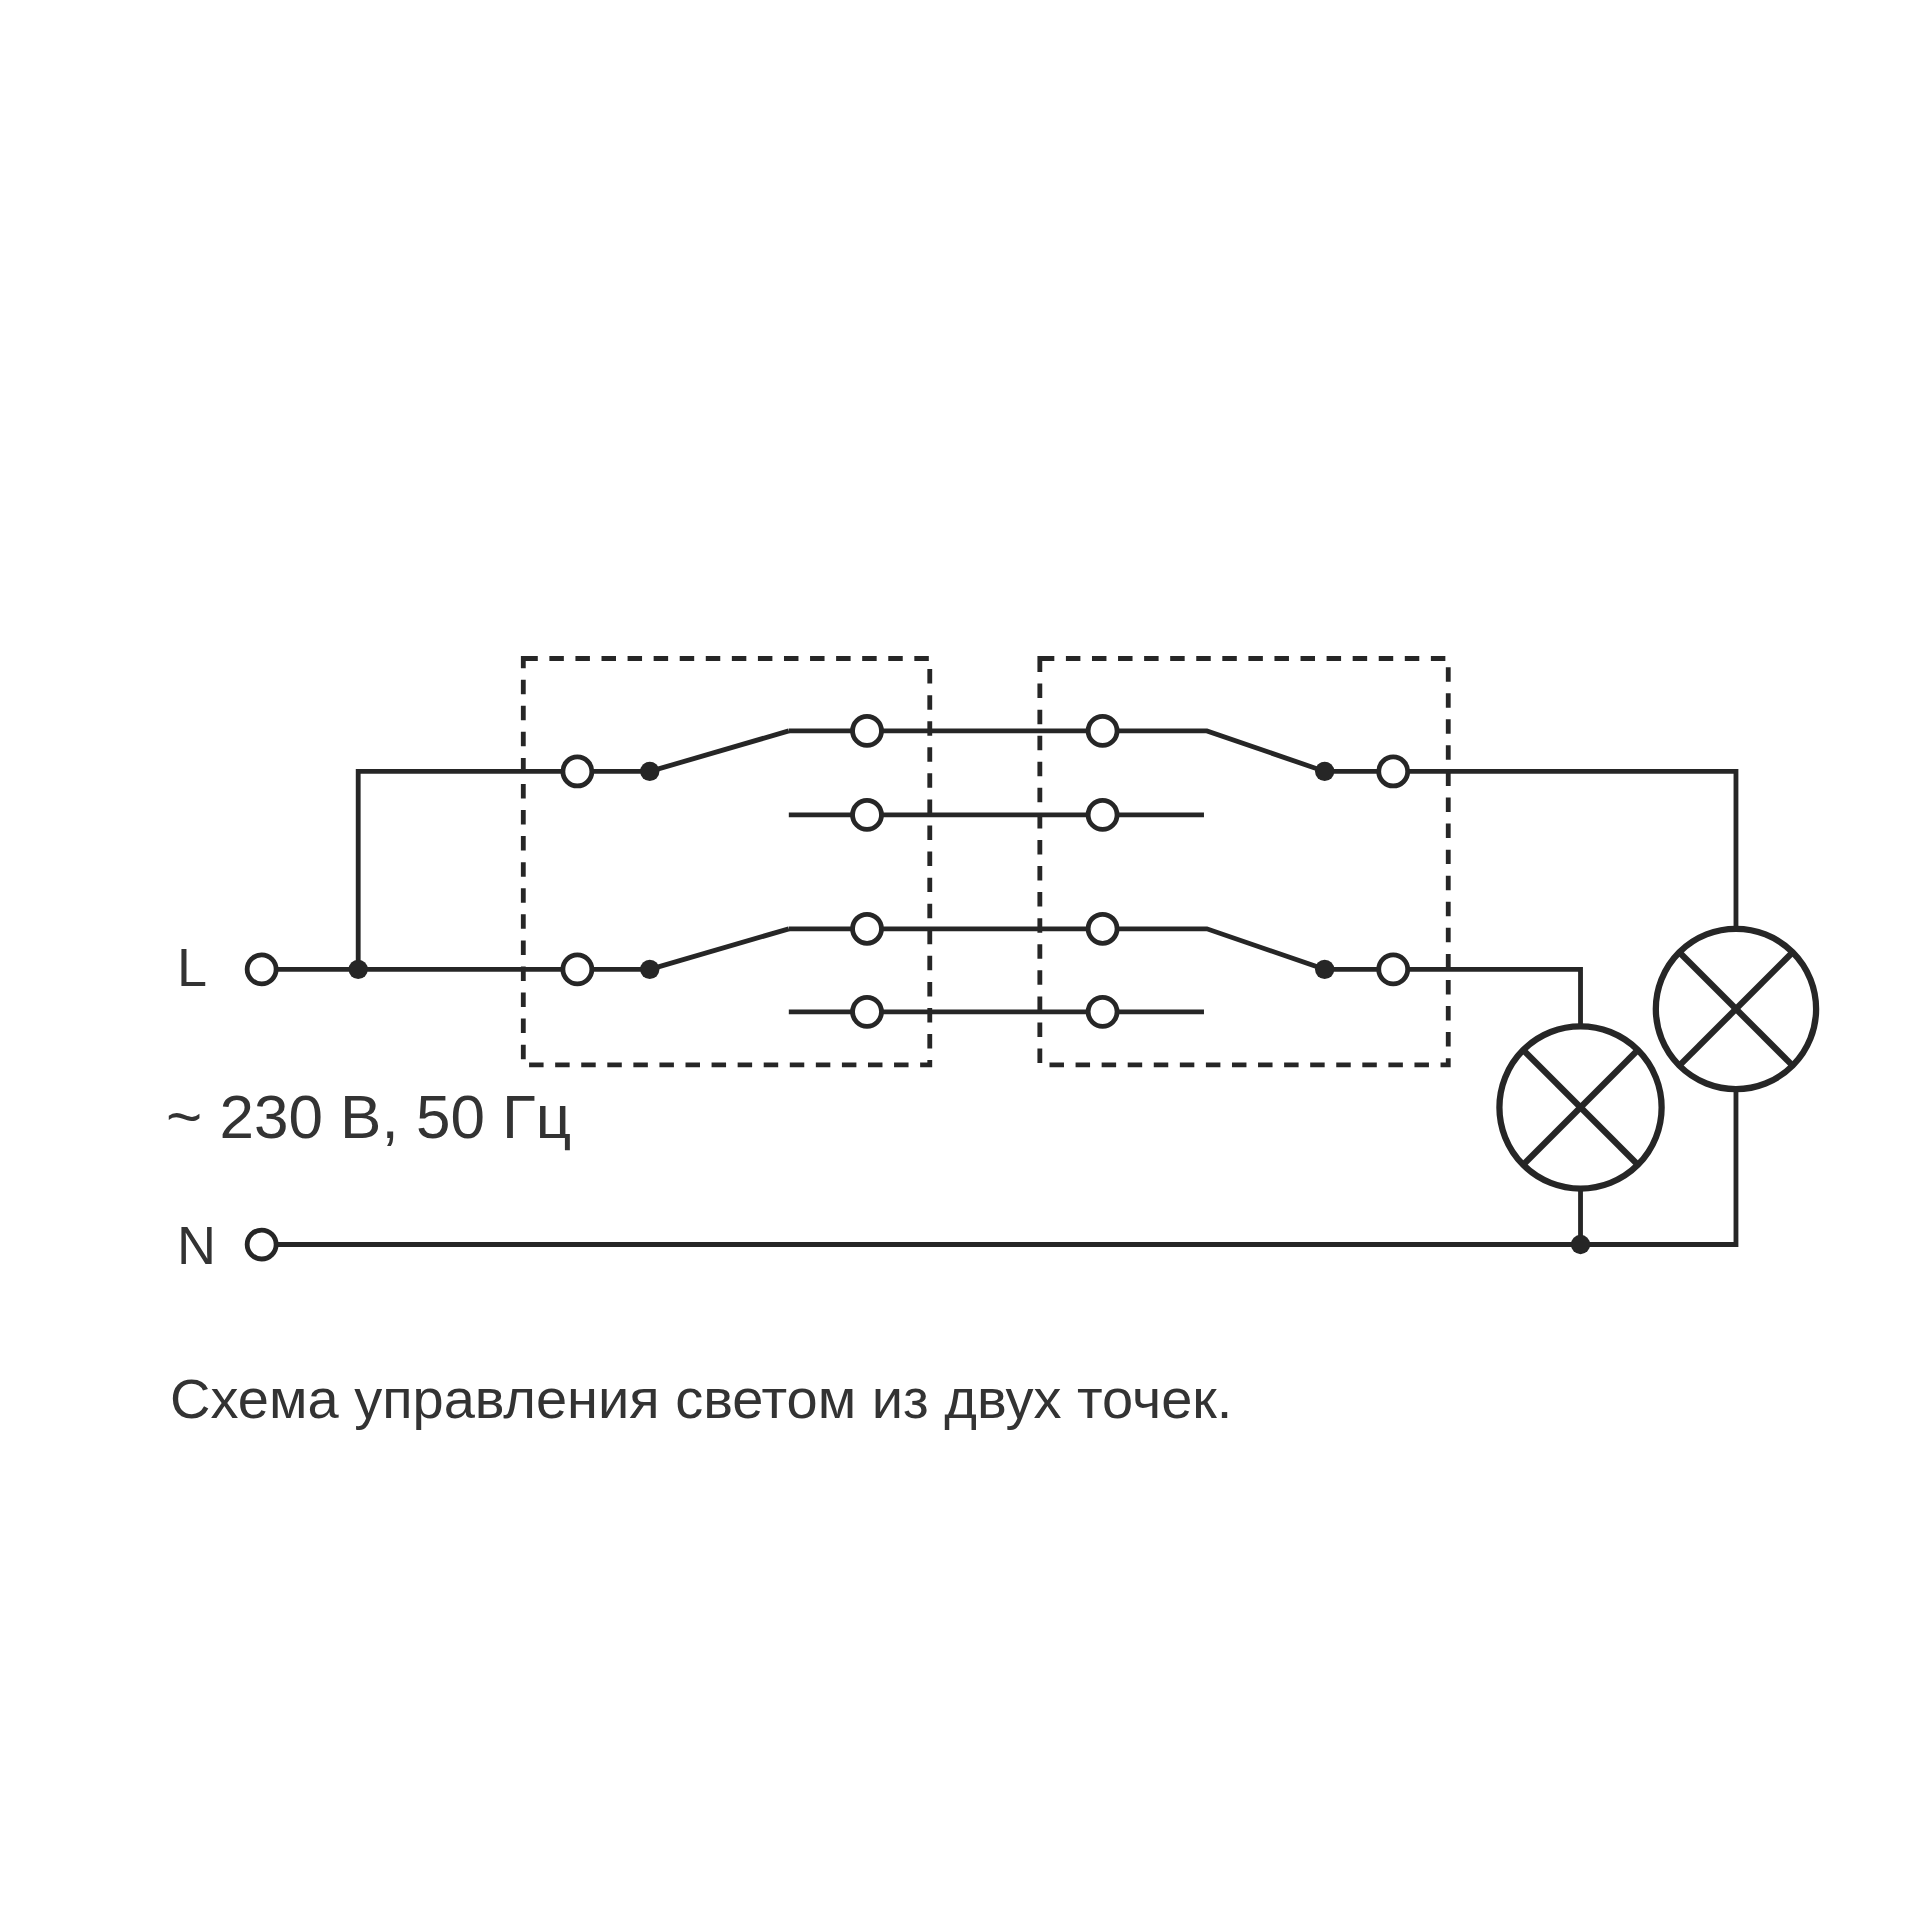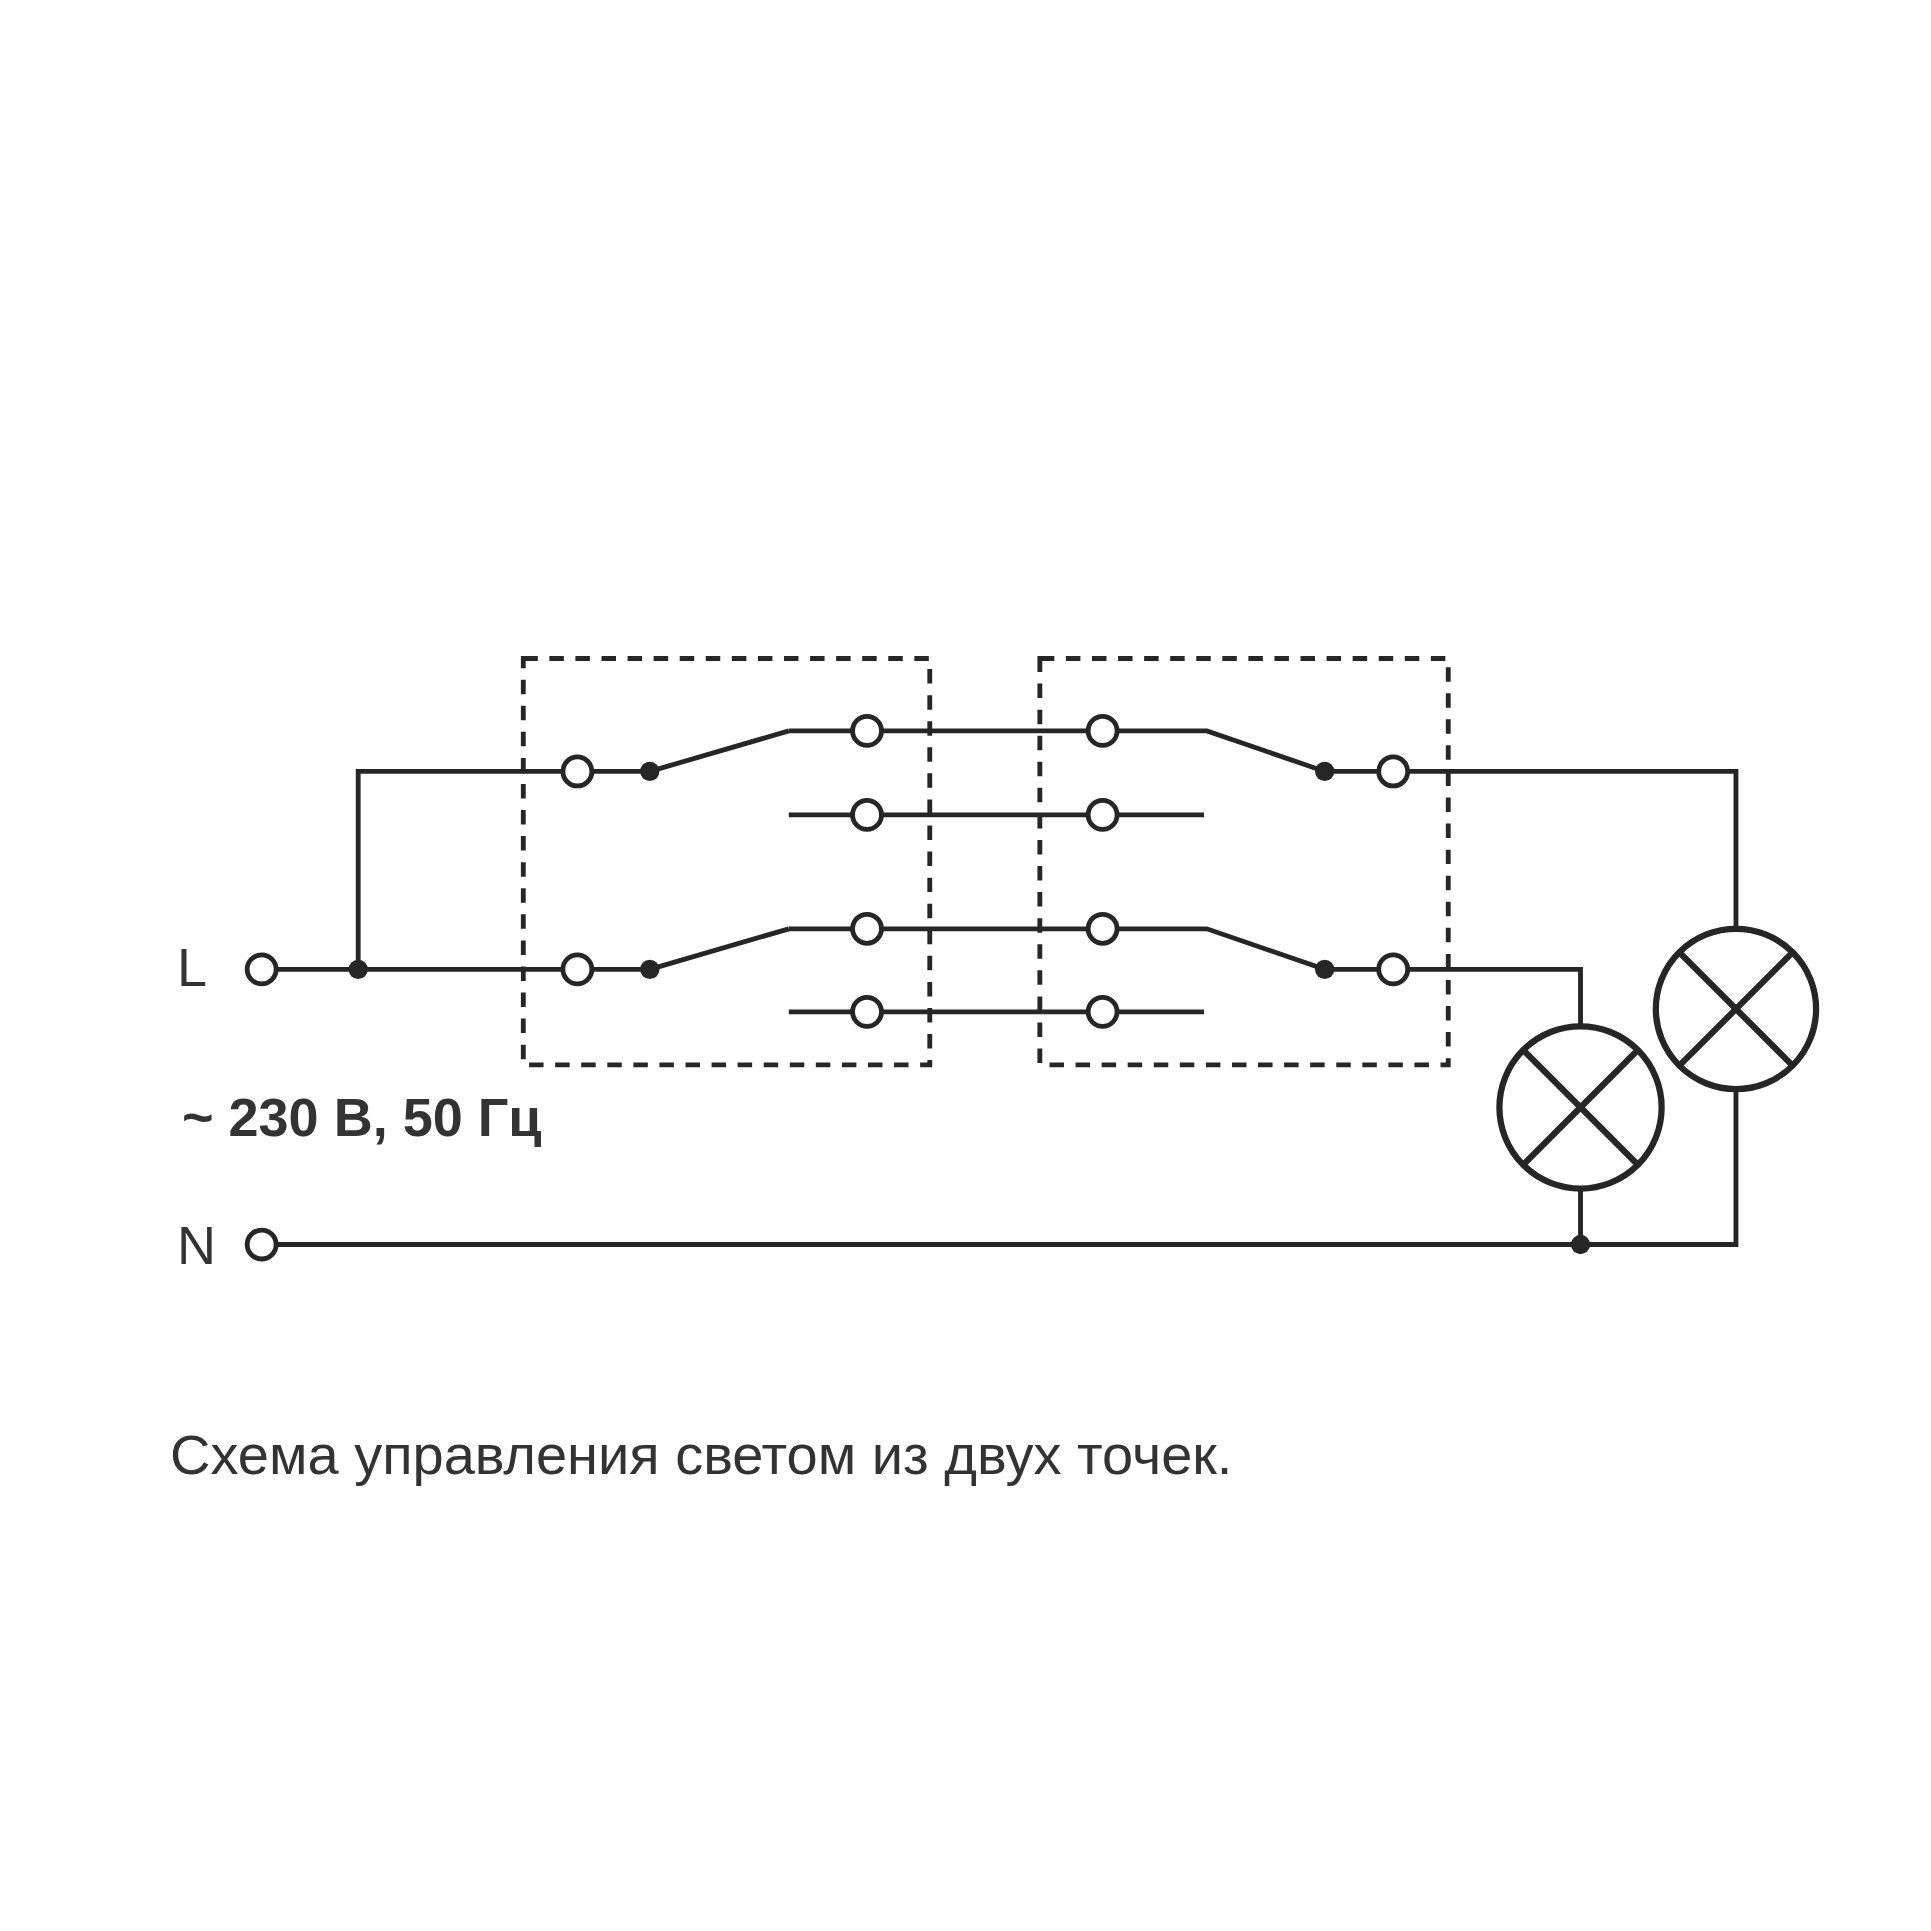--- a/index.html
+++ b/index.html
@@ -27,22 +27,22 @@
     font-weight: 200;
     white-space: nowrap;
     transform: translateY(-52%);
     letter-spacing: 0px;
   }
   .lbl-terminal {
     font-size: 54px;
   }
   #lbl-line     { left: 177px; top: 968px; }
   #lbl-neutral  { left: 177px; top: 1246px; }
-  #lbl-power    { left: 182px; top: 1118px; font-size: 54px; font-weight: bold; }
-  #lbl-caption  { left: 170px; top: 1456px; font-size: 56px; }
+  #lbl-power    { left: 166px; top: 1118px; font-size: 62px; }
+  #lbl-caption  { left: 170px; top: 1400px; font-size: 56px; }
 </style>
 </head>
 <body>
 
 <div class="page">
   <svg id="diagram-svg" viewBox="0 0 2000 2000">
       <rect x="542" y="682" width="421" height="421" fill="none" stroke="#262626" stroke-width="5" stroke-dasharray="15 12"></rect>
       <rect x="1077" y="682" width="423" height="421" fill="none" stroke="#262626" stroke-width="5" stroke-dasharray="15 12"></rect>
       <polyline points="286,1004 673,1004" fill="none" stroke="#262626" stroke-width="5" stroke-linejoin="miter" stroke-linecap="butt"></polyline>
       <polyline points="371,1004 371,799 673,799" fill="none" stroke="#262626" stroke-width="5" stroke-linejoin="miter" stroke-linecap="butt"></polyline>

